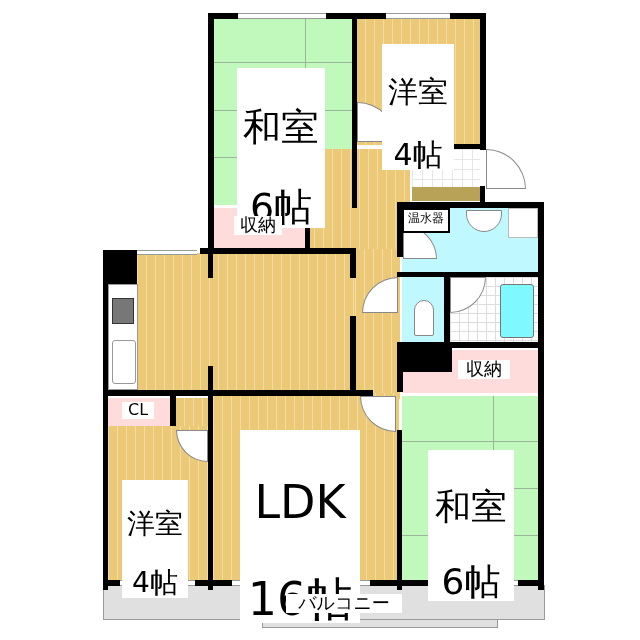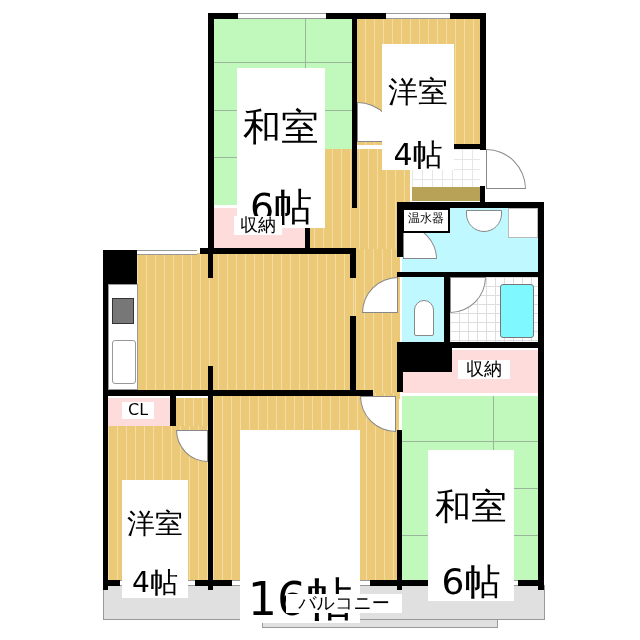--- a/index.html
+++ b/index.html
@@ -119,21 +119,21 @@
 </div>
 <div class="label" style="left:382px;top:44px;width:72px;font-size:30px;">
   <span>洋室</span><br>
   <span>4帖</span>
 </div>
 <div class="label" style="left:234px;top:216px;width:48px;font-size:18px;">収納</div>
 <div class="label" style="left:405px;top:212px;width:42px;font-size:12px;background:transparent;">温水器</div>
 <div class="label" style="left:458px;top:360px;width:52px;font-size:18px;">収納</div>
 <div class="label" style="left:122px;top:402px;width:32px;font-size:16px;">CL</div>
 <div class="label" style="left:240px;top:430px;width:120px;font-size:46px;">
-  <br>
+  <span>LDK</span><br>
   <span>16帖</span>
 </div>
 <div class="label" style="left:122px;top:480px;width:66px;font-size:28px;">
   <span>洋室</span><br>
   <span>4帖</span>
 </div>
 <div class="label" style="left:428px;top:450px;width:86px;font-size:36px;">
   <span>和室</span><br>
   <span>6帖</span>
 </div>

